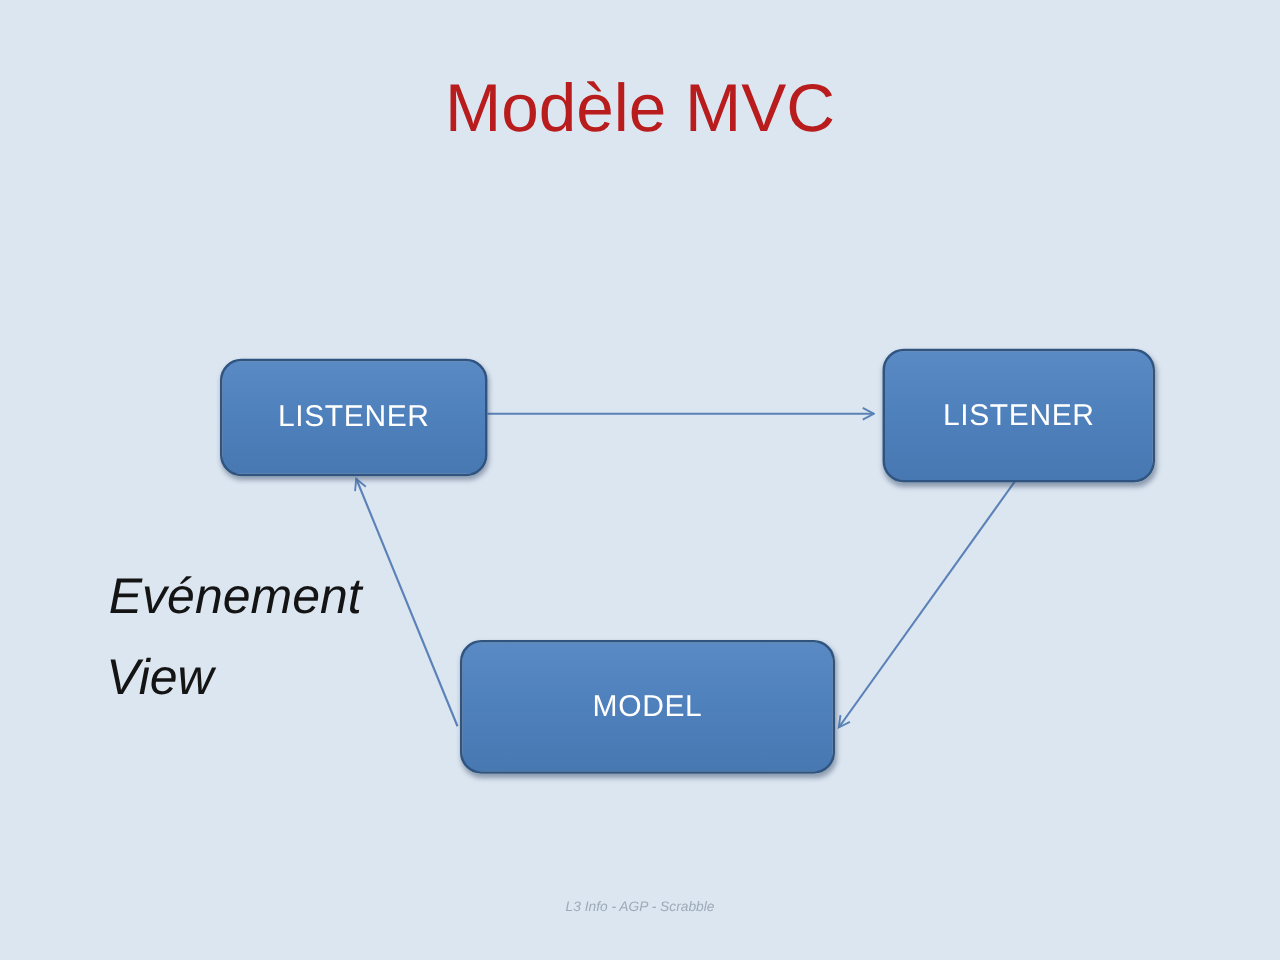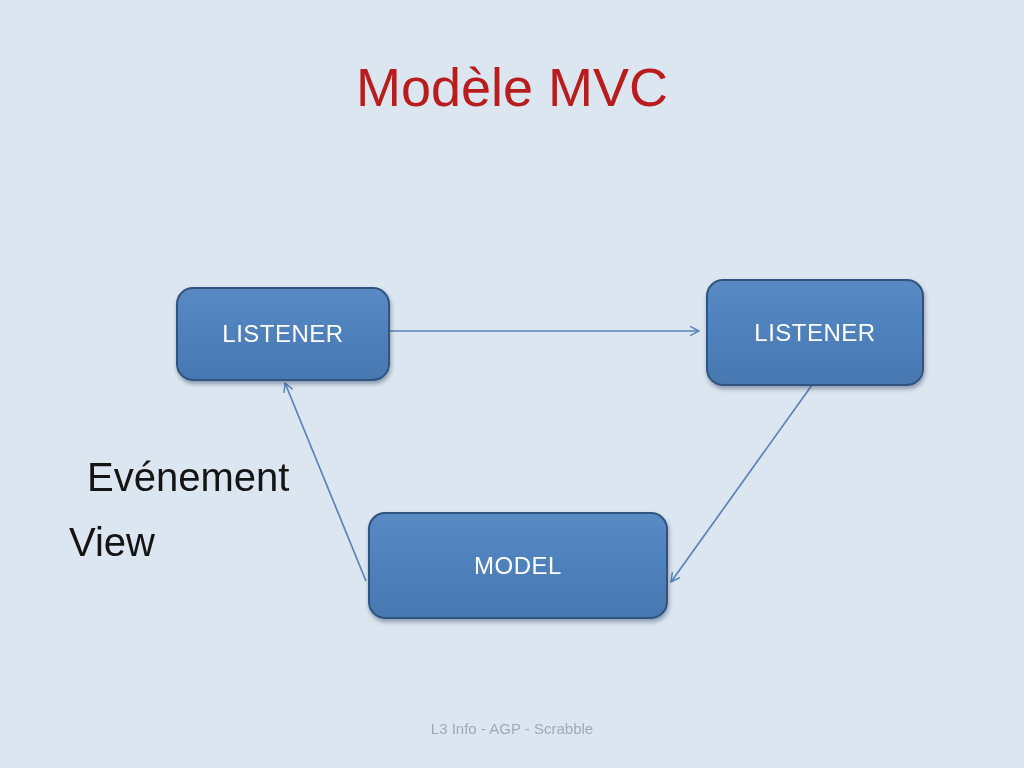--- a/index.html
+++ b/index.html
@@ -59,31 +59,32 @@
   .annotation {
     position: absolute;
     left: 62px;
     top: 445px;
     color: #141414;
     font-size: 40px;
     line-height: 65px;
     white-space: nowrap;
   }
   .annotation .line-0 { padding-left: 25px; }
-  .annotation .line-2 { padding-left: 7px;  }
-  .annotation div { height: 65px; }
+  .annotation .line-2 { padding-left: 7px; margin-left: 16px;  }
+  .annotation div { height: 65px; font-style: italic; }
 
   .slide-footer {
     position: absolute;
     top: 720px;
     left: 0;
     width: 100%;
     text-align: center;
-    font-size: 15px;
+    font-size: 11px;
     color: #9daab8;
+    font-style: italic;
   }
 </style>
 </head>
 <body>
 
 <div class="slide">
 
   <h1 class="slide-title">Modèle MVC</h1>
 
   <svg class="connector-layer" viewBox="0 0 1024 768" xmlns="http://www.w3.org/2000/svg">

